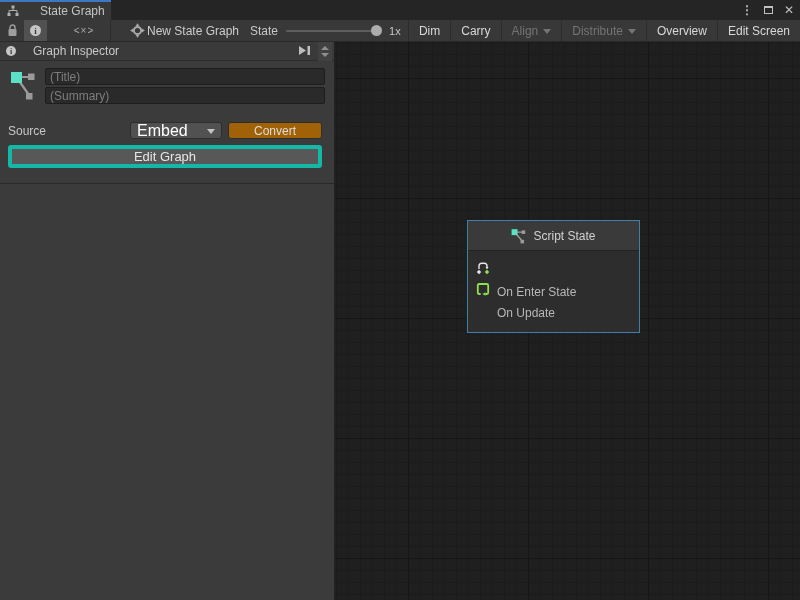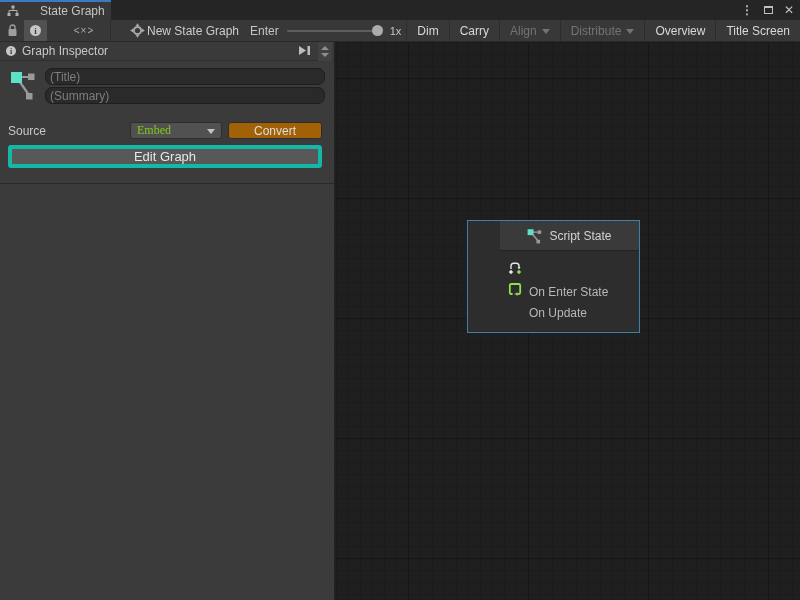--- a/index.html
+++ b/index.html
@@ -44,60 +44,60 @@
   .tb-right .rbtn.disabled { color:#747474; }
   .caret { width:0; height:0; border-left:4px solid transparent; border-right:4px solid transparent;
            border-top:5px solid #747474; margin-top:2px; }
 
   
   .left-panel { position:absolute; left:0; top:42px; width:335px; height:558px; background:#3B3B3B;
                 border-right:1px solid #232323; }
   .insp-header { position:absolute; left:0; top:0; width:100%; height:19px; background:#3A3A3A;
                  border-bottom:1px solid #2D2D2D; display:flex; align-items:center; gap:6px; padding-left:6px; }
   .insp-header .info-circle { width:10px; height:10px; font-size:8px; }
-  .insp-title { font-size:12px; color:#C8C8C8; }
+  .insp-title { font-size:12px; color:#C8C8C8;margin-left:11px; }
   .dock-icon { position:absolute; right:22px; top:2px; }
   .stepper { position:absolute; right:2px; top:0; width:14px; height:19px; background:#414141;
              display:flex; flex-direction:column; align-items:center; justify-content:center; gap:3px; }
   .tri-up { width:0; height:0; border-left:4px solid transparent; border-right:4px solid transparent;
             border-bottom:4px solid #8E8E8E; }
   .tri-down { width:0; height:0; border-left:4px solid transparent; border-right:4px solid transparent;
               border-top:4px solid #8E8E8E; }
   .graph-type-icon { position:absolute; left:10px; top:26px; }
   .insp-field { position:absolute; left:45px; width:280px; height:17px; background:#2A2A2A;
-                border:1px solid #1E1E1E; border-radius:7px; color:#C8C8C8; font-size:12px;
+                border:1px solid #1E1E1E; border-radius:2px; color:#C8C8C8; font-size:12px;
                 padding:0 4px; outline:none; font-family:"Liberation Sans", sans-serif; }
   .insp-field::placeholder { color:#7E7E7E; opacity:1; }
   .field-title { top:26px; }
   .field-summary { top:45px; }
   .source-label { position:absolute; left:8px; top:82px; font-size:12px; color:#C8C8C8; }
   .dropdown { position:absolute; left:130px; top:80px; width:92px; height:17px; background:#515151;
               border:1px solid #2E2E2E; border-radius:3px; display:flex; align-items:center;
               padding:0 6px; }
-  .dropdown-value { font-size:12px; color:#84cc16; flex:1;font-family:Liberation Serif, serif; }
+  .dropdown-value { font-size:16px; color:#ffffff; flex:1; }
   .dropdown .caret { border-top-color:#C4C4C4; margin-top:1px; }
   .convert-btn { position:absolute; left:228px; top:80px; width:94px; height:17px; background:#a16207;
                  border:1px solid #2E2E2E; border-radius:3px; display:flex; align-items:center;
                  justify-content:center; font-size:12px; color:#DDDDDD; }
   .edit-graph-btn { position:absolute; left:8px; top:103px; width:314px; height:23px; background:#585858;
                     border:4px solid #14b8a6; border-radius:3px; display:flex; align-items:center;
                     justify-content:center; font-size:13px; color:#E6E6E6; }
   .panel-divider { position:absolute; left:0; top:141px; width:100%; height:1px; background:#2A2A2A; }
 
   
   .canvas { position:absolute; left:335px; top:42px; width:465px; height:558px; background:#1F1F1F;
             background-image:
               repeating-linear-gradient(to right, #161616 0 1px, transparent 1px 120px),
               repeating-linear-gradient(to bottom, #161616 0 1px, transparent 1px 120px),
               repeating-linear-gradient(to right, #1B1B1B 0 1px, transparent 1px 12px),
               repeating-linear-gradient(to bottom, #1B1B1B 0 1px, transparent 1px 12px);
             background-position: 73px 0, 0 36px, 1px 0, 0 0; }
 
   .state-node { position:absolute; left:132px; top:178px; width:173px; height:113px;
-                border:1px solid #3F80AB; background:#2D2D2D;padding-left:32px; }
+                border:1px solid #3F80AB; background:#2D2D2D; }
   .node-header { height:30px; background:#3A3A3A; border-bottom:1px solid #232323;
                  display:flex; align-items:center; justify-content:center; gap:6px; }
   .node-title { font-size:12px; color:#D2D2D2; }
   .node-body { padding:6px 0 0 8px; }
   .node-row { height:21px; display:flex; align-items:center; gap:7px; }
   .node-row-label { font-size:12px; color:#B8B8B8;margin-top:48px; }
 </style>
 </head>
 <body>
 
@@ -136,21 +136,21 @@
       <circle cx="7.5" cy="7.5" r="3.6" stroke="#A8A8A8" stroke-width="2" fill="none"></circle>
       <path d="M7.5 0.2 L5.6 3 H9.4 Z" fill="#A8A8A8"></path>
       <path d="M7.5 14.8 L5.6 12 H9.4 Z" fill="#A8A8A8"></path>
       <path d="M0.2 7.5 L3 5.6 V9.4 Z" fill="#A8A8A8"></path>
       <path d="M14.8 7.5 L12 5.6 V9.4 Z" fill="#A8A8A8"></path>
     </svg>
     <span class="breadcrumb-label">New State Graph</span>
   </div>
 
   <div class="zoom-group">
-    <span class="zoom-label">Enter</span>
+    <span class="zoom-label">State</span>
     <div class="slider-track">
       <div class="slider-handle"></div>
     </div>
     <span class="zoom-value">1x</span>
   </div>
 
   <div class="tb-right">
     <div class="rbtn">
       <span>Dim</span>
     </div>
@@ -162,21 +162,21 @@
       <span class="caret"></span>
     </div>
     <div class="rbtn disabled">
       <span>Distribute</span>
       <span class="caret"></span>
     </div>
     <div class="rbtn">
       <span>Overview</span>
     </div>
     <div class="rbtn">
-      <span>Title Screen</span>
+      <span>Edit Screen</span>
     </div>
   </div>
 </div>
 
 <div class="left-panel">
   <div class="insp-header">
     <span class="info-circle">i</span>
     <span class="insp-title">Graph Inspector</span>
     <svg class="dock-icon" width="16" height="13" viewBox="0 0 16 13">
       <path d="M3 2 L10 6.5 L3 11 Z" fill="#BDBDBD"></path>

